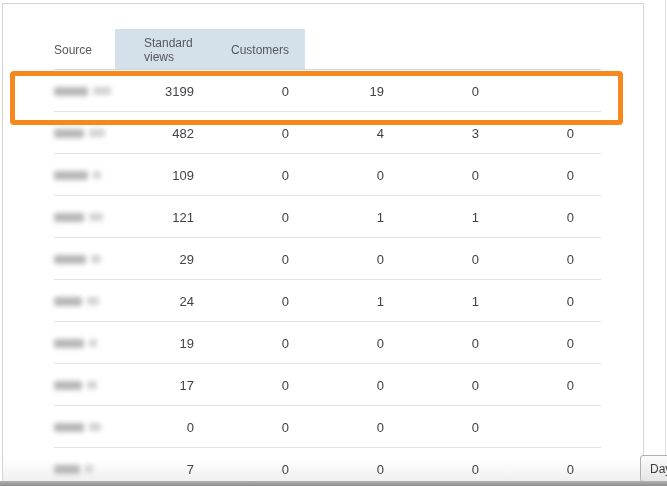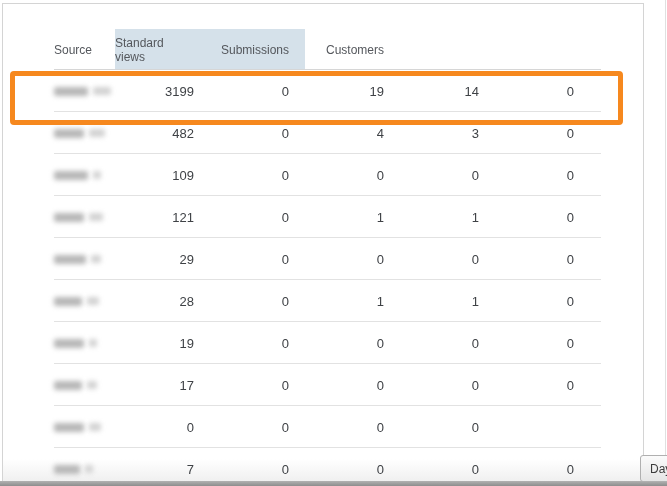--- a/index.html
+++ b/index.html
@@ -25,21 +25,21 @@
   .col-highlight{position:absolute;left:112px;top:25px;width:190px;height:41px;background:#d5e1ea;}
   
   .tbl{position:absolute;left:37px;top:25px;width:550px;z-index:2;}
   .hrow,.drow{display:grid;grid-template-columns:75px 95px 95px 95px 95px 95px;position:relative;}
   .hrow{height:41px;}
   .drow{height:42px;}
   .hrow::after,.drow::after{
     content:"";position:absolute;left:14px;right:-11px;bottom:0;height:1px;background:#e2e2e2;}
   .hrow::after{background:#d6d6d6;}
   .cell{display:flex;align-items:center;font-size:13px;color:#3f4246;}
-  .cell.num{justify-content:flex-end;padding-right:16px;}
+  .cell.num{justify-content:flex-end;padding-right:16px;padding-left:29px;}
   .cell.src{padding-left:14px;text-align:center;}
   .hrow .cell{font-size:12px;color:#54575c;}
   
   .blob{display:inline-block;height:9px;border-radius:2px;background:#b7b7b7;filter:blur(2.5px);}
   .blob.tail{background:#d2d2d2;margin-left:5px;height:8px;}
   
   .sel-box{position:absolute;left:10px;top:71px;width:613px;height:54px;
     border:5px solid #f6881e;border-radius:4px;box-sizing:border-box;
     z-index:5;pointer-events:none;}
   
@@ -50,33 +50,31 @@
 </style>
 </head>
 <body>
 
 <div class="panel">
   <div class="col-highlight" style="background: rgb(213, 225, 234);"></div>
   <div class="tbl">
     <div class="hrow" id="thead">
         <div class="cell src">Source</div>
         <div class="cell num">Standard views</div>
-        <div class="cell num">Submissions</div>
         <div class="cell num">Customers</div>
       </div>
     <div id="tbody">
         <div class="drow">
           <div class="cell src">
             <span class="blob" style="width: 34px;"></span>
             <span class="blob tail" style="width: 18px;"></span>
           </div>
           <div class="cell num">3199</div>
           <div class="cell num">0</div>
           <div class="cell num">19</div>
-          <div class="cell num">14</div>
           <div class="cell num">0</div>
         </div>
         <div class="drow">
           <div class="cell src">
             <span class="blob" style="width: 30px;"></span>
             <span class="blob tail" style="width: 16px;"></span>
           </div>
           <div class="cell num">482</div>
           <div class="cell num">0</div>
           <div class="cell num">4</div>
@@ -114,21 +112,21 @@
           <div class="cell num">0</div>
           <div class="cell num">0</div>
           <div class="cell num">0</div>
           <div class="cell num">0</div>
         </div>
         <div class="drow">
           <div class="cell src">
             <span class="blob" style="width: 28px;"></span>
             <span class="blob tail" style="width: 12px;"></span>
           </div>
-          <div class="cell num">28</div>
+          <div class="cell num">24</div>
           <div class="cell num">0</div>
           <div class="cell num">1</div>
           <div class="cell num">1</div>
           <div class="cell num">0</div>
         </div>
         <div class="drow">
           <div class="cell src">
             <span class="blob" style="width: 30px;"></span>
             <span class="blob tail" style="width: 8px;"></span>
           </div>

